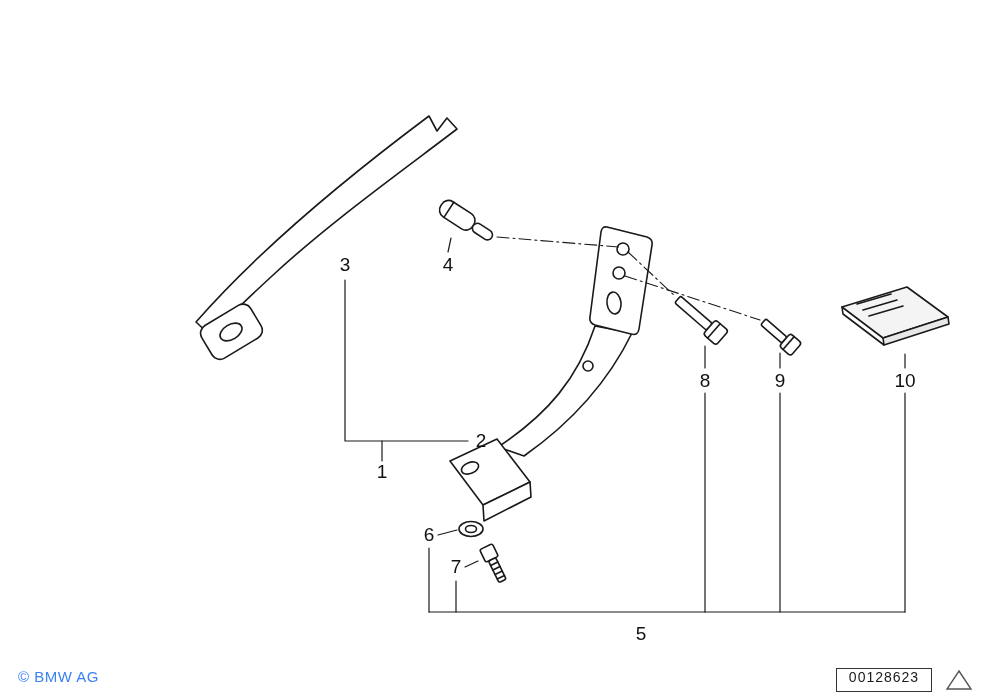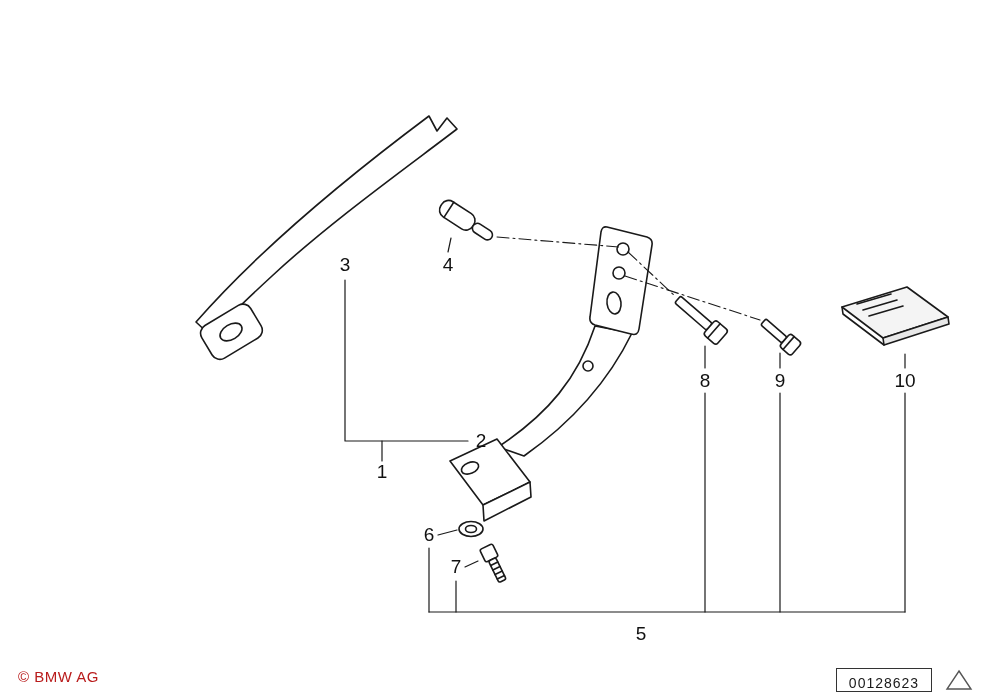--- a/index.html
+++ b/index.html
@@ -7,27 +7,27 @@
     position: relative;
     width: 1000px;
     height: 700px;
     background: #ffffff;
     overflow: hidden;
     font-family: "Liberation Sans", sans-serif;
   }
   .diagram-svg { position:absolute; left:0; top:0; }
   .copyright {
     position:absolute; left:18px; top:668px;
-    font-size:15px; color:#b91c1c; letter-spacing:0.5px;
+    font-size:15px; color:#3b82f6; letter-spacing:0.5px;
   }
   .partnum-box {
     position:absolute; left:836px; top:668px;
     width:96px; height:24px;
     border:1.6px solid #333;
-    display:flex; align-items:flex-end; justify-content:center;
+    display:flex; align-items:flex-start; justify-content:center;
     font-size:14px; color:#1a1a1a; letter-spacing:1px;
     box-sizing:border-box;
   }
   .tri { position:absolute; left:944px; top:668px; }
   text { font-family:"Liberation Sans", sans-serif; }
 </style>
 </head>
 <body>
 
 <div class="page">

